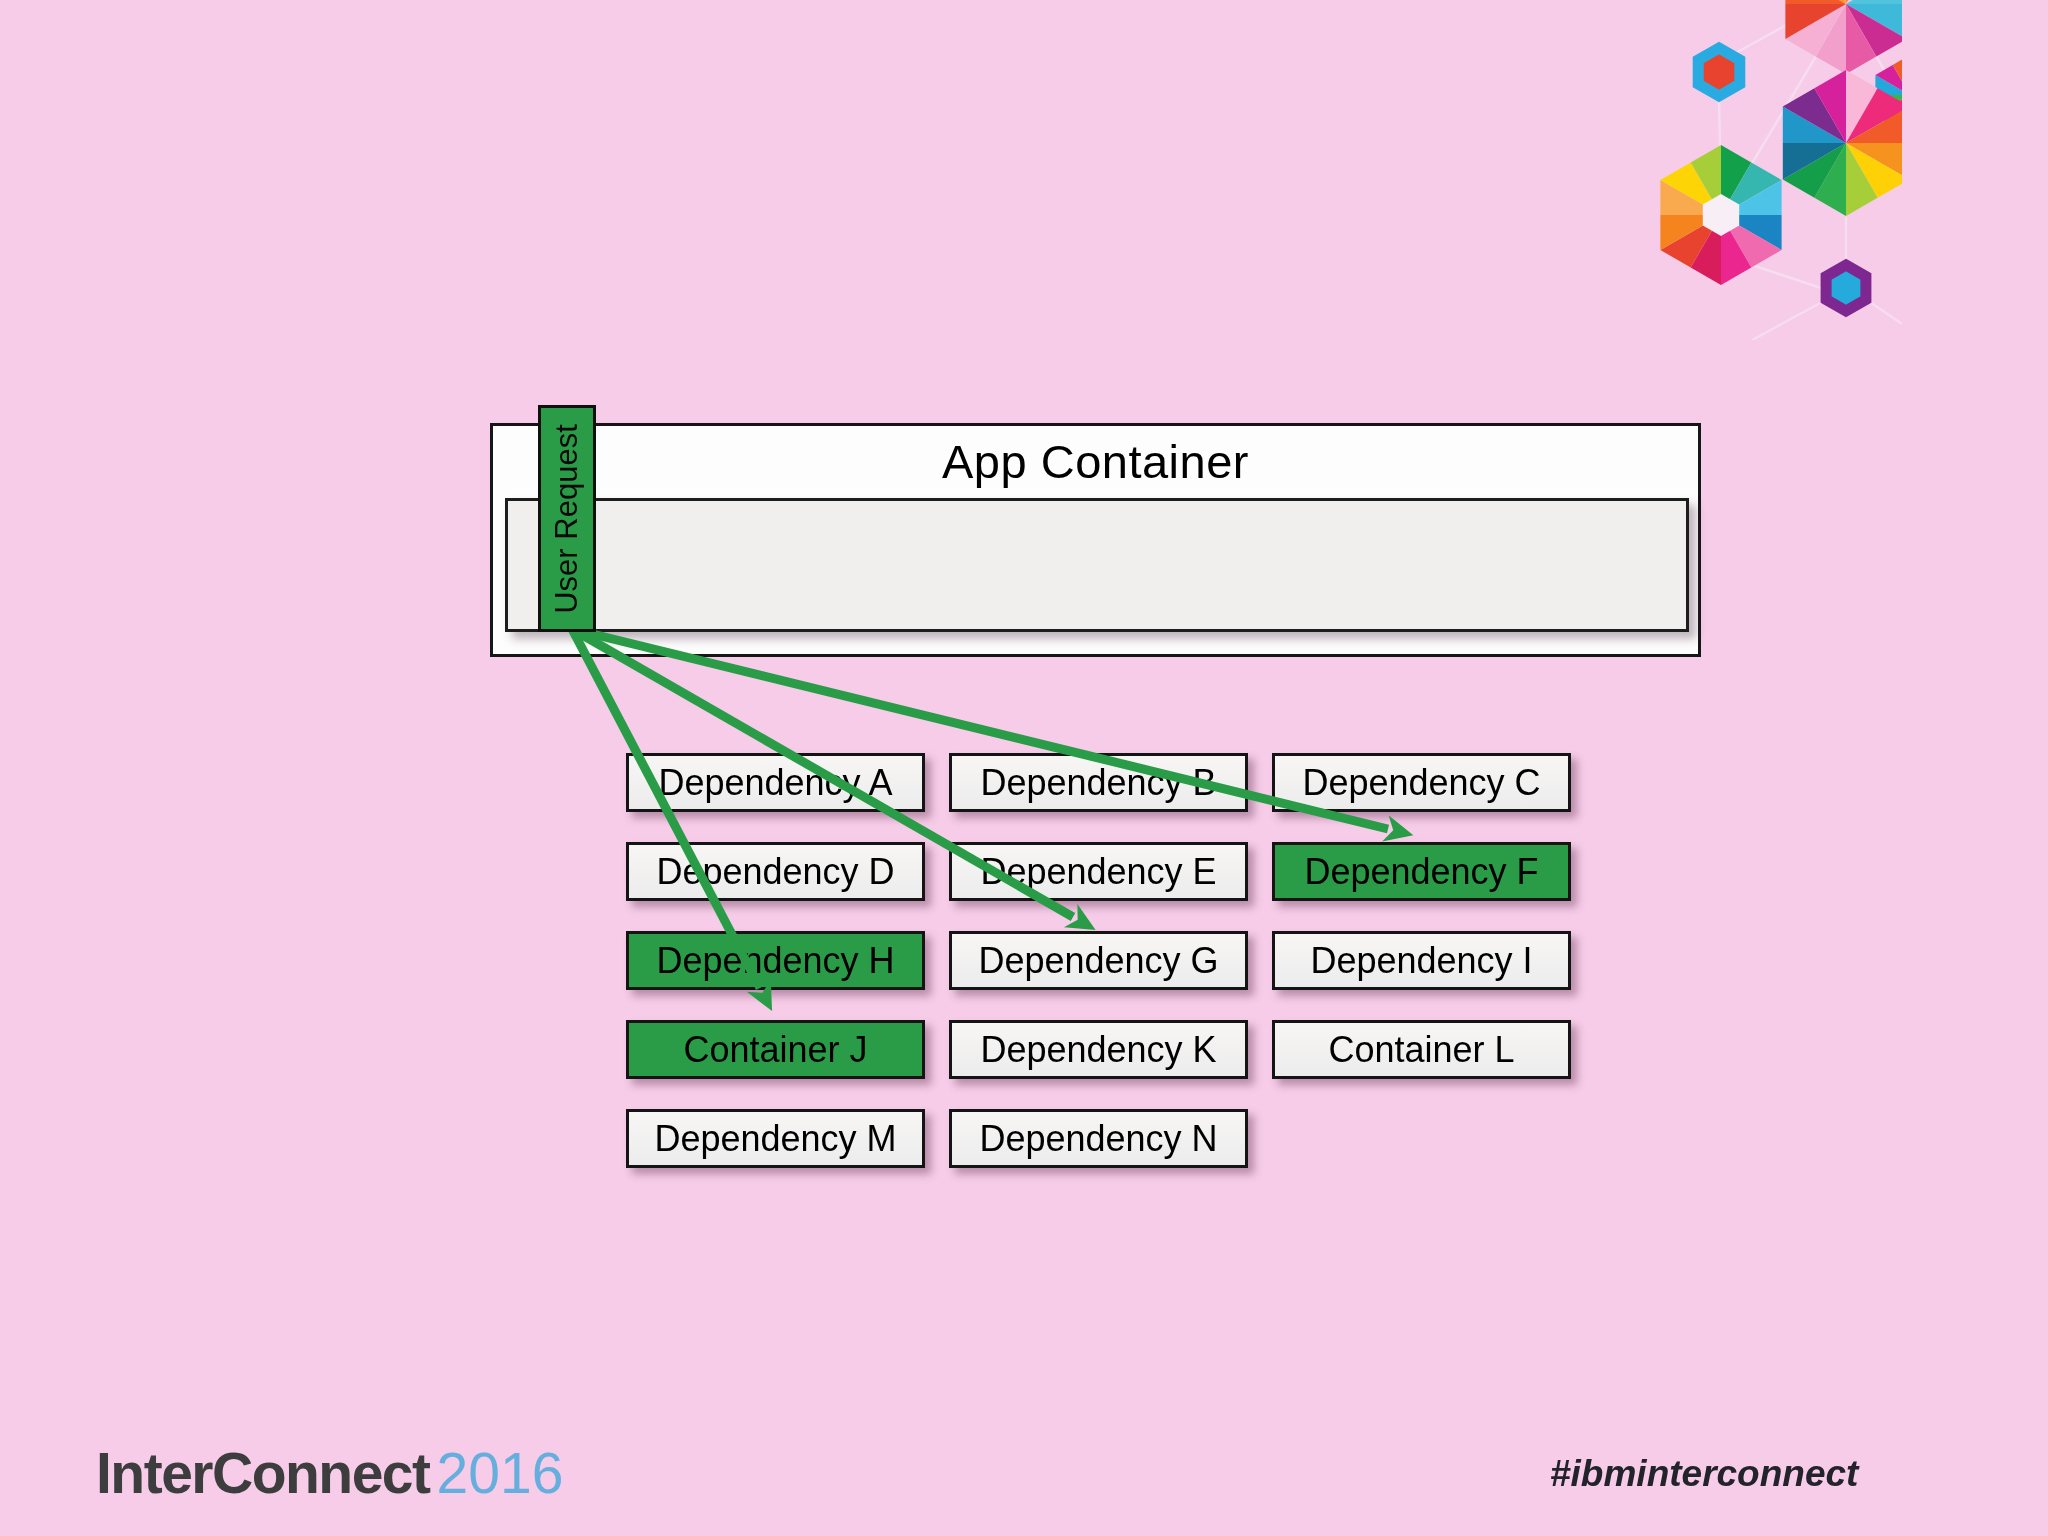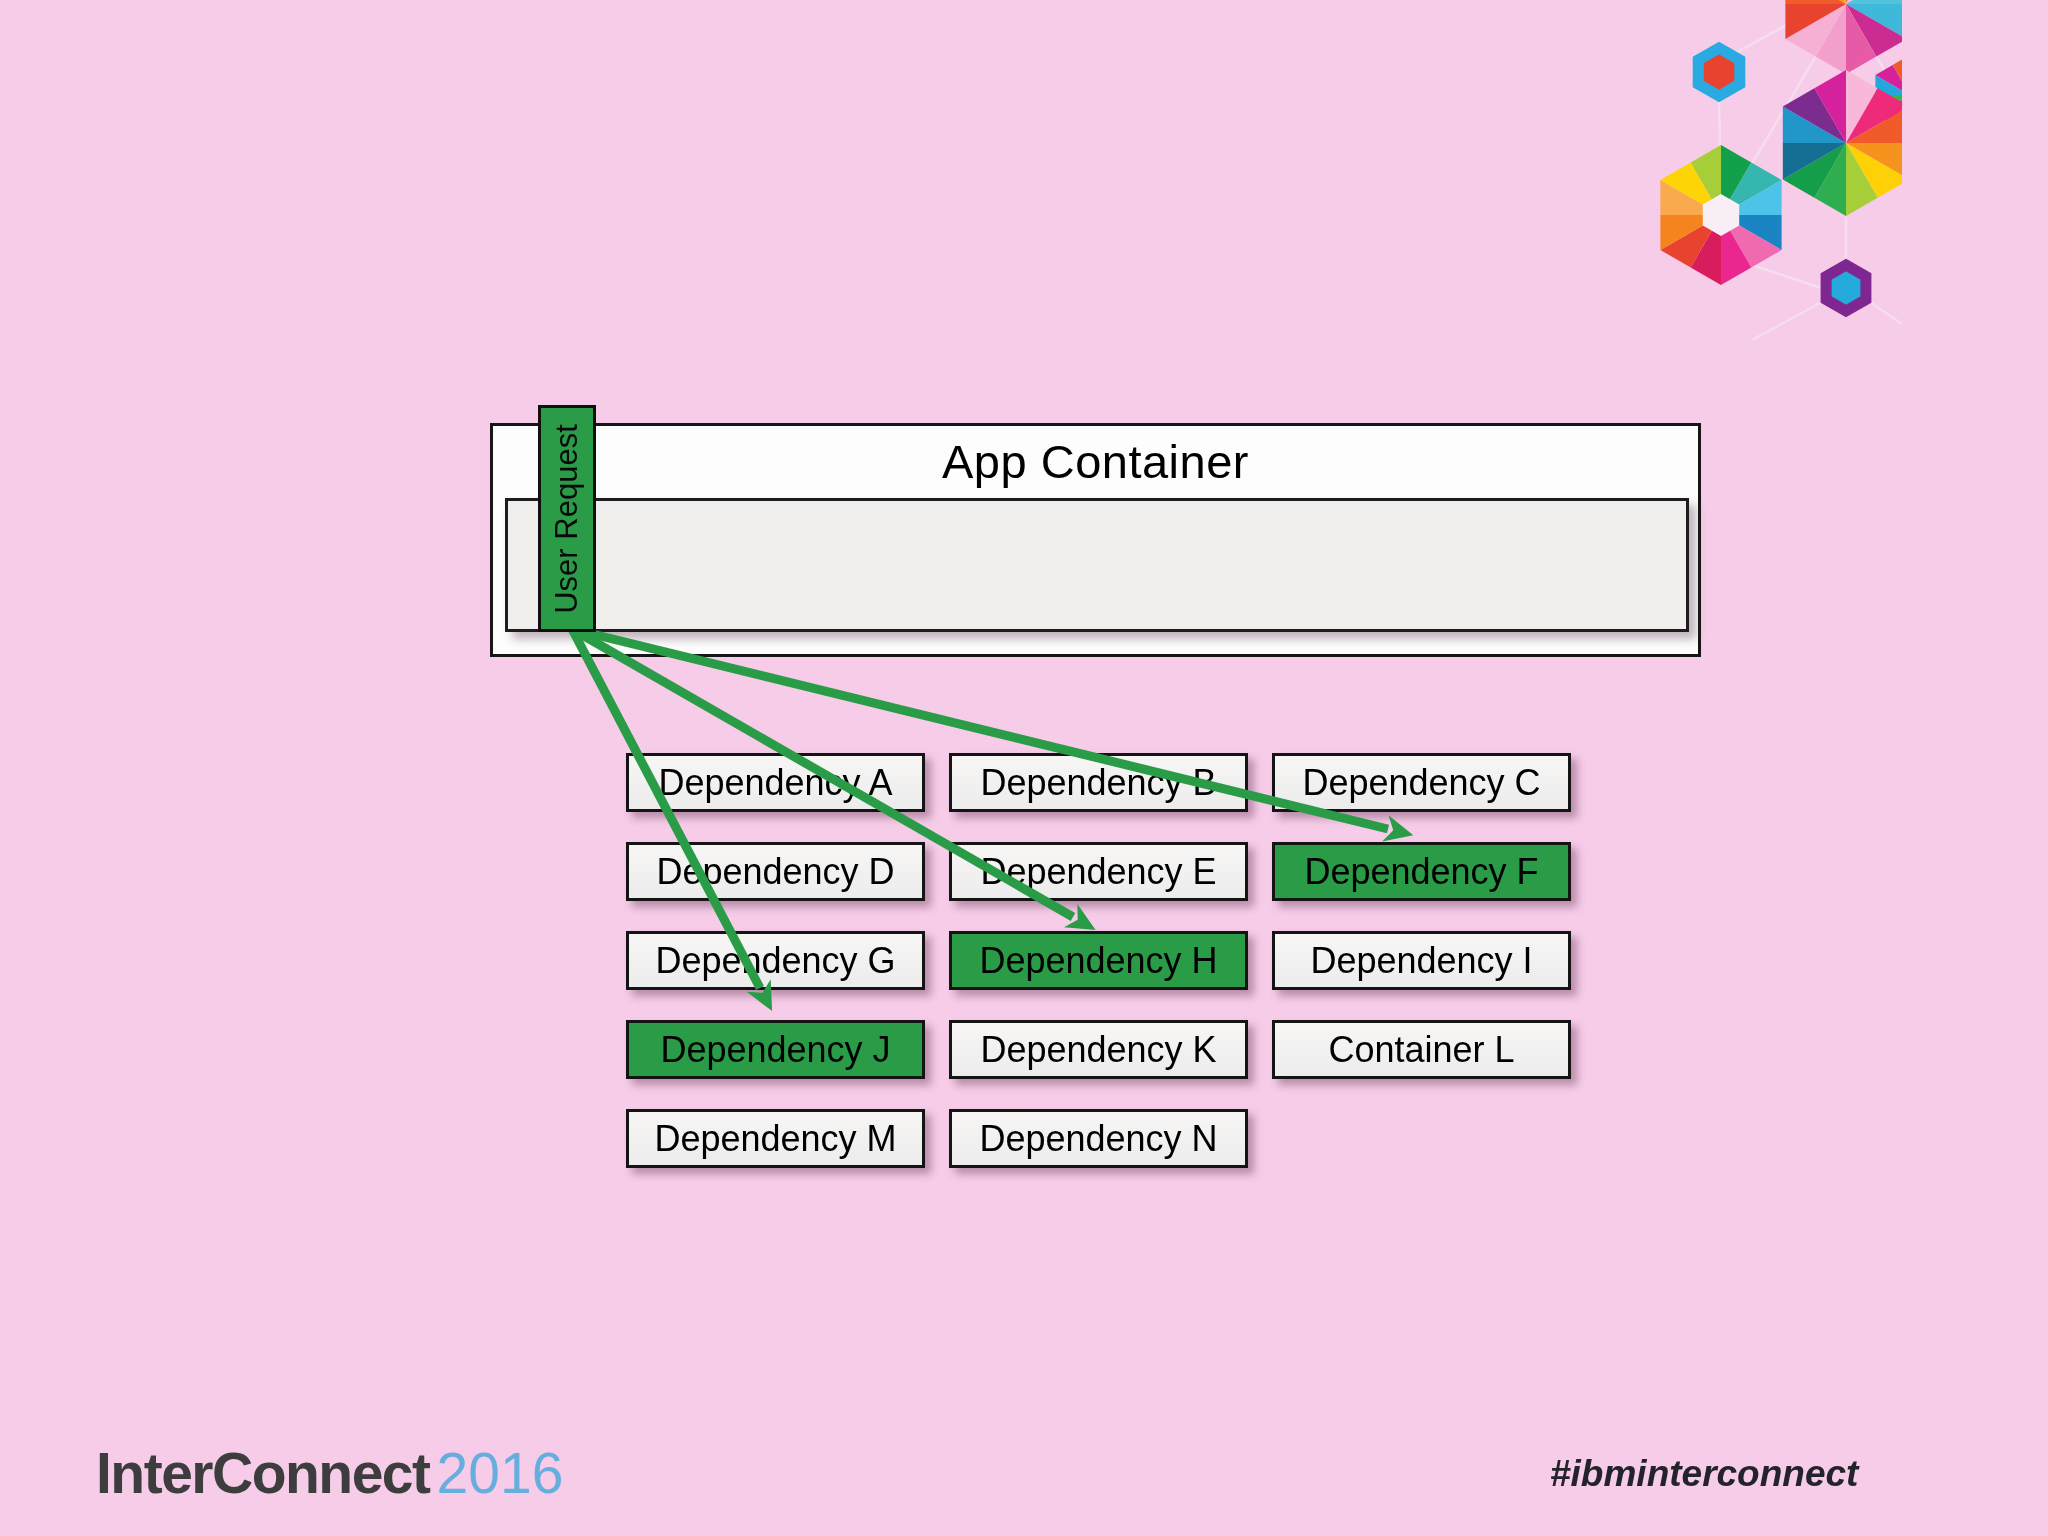--- a/index.html
+++ b/index.html
@@ -77,31 +77,31 @@
       </div>
       <div class="dep-box">
         <span>Dependency D</span>
       </div>
       <div class="dep-box">
         <span>Dependency E</span>
       </div>
       <div class="dep-box green">
         <span>Dependency F</span>
       </div>
+      <div class="dep-box green">
+        <span>Dependency H</span>
+      </div>
       <div class="dep-box">
         <span>Dependency G</span>
-      </div>
-      <div class="dep-box green">
-        <span>Dependency H</span>
       </div>
       <div class="dep-box">
         <span>Dependency I</span>
       </div>
       <div class="dep-box green">
-        <span>Dependency J</span>
+        <span>Container J</span>
       </div>
       <div class="dep-box">
         <span>Dependency K</span>
       </div>
       <div class="dep-box">
         <span>Container L</span>
       </div>
       <div class="dep-box">
         <span>Dependency M</span>
       </div>

